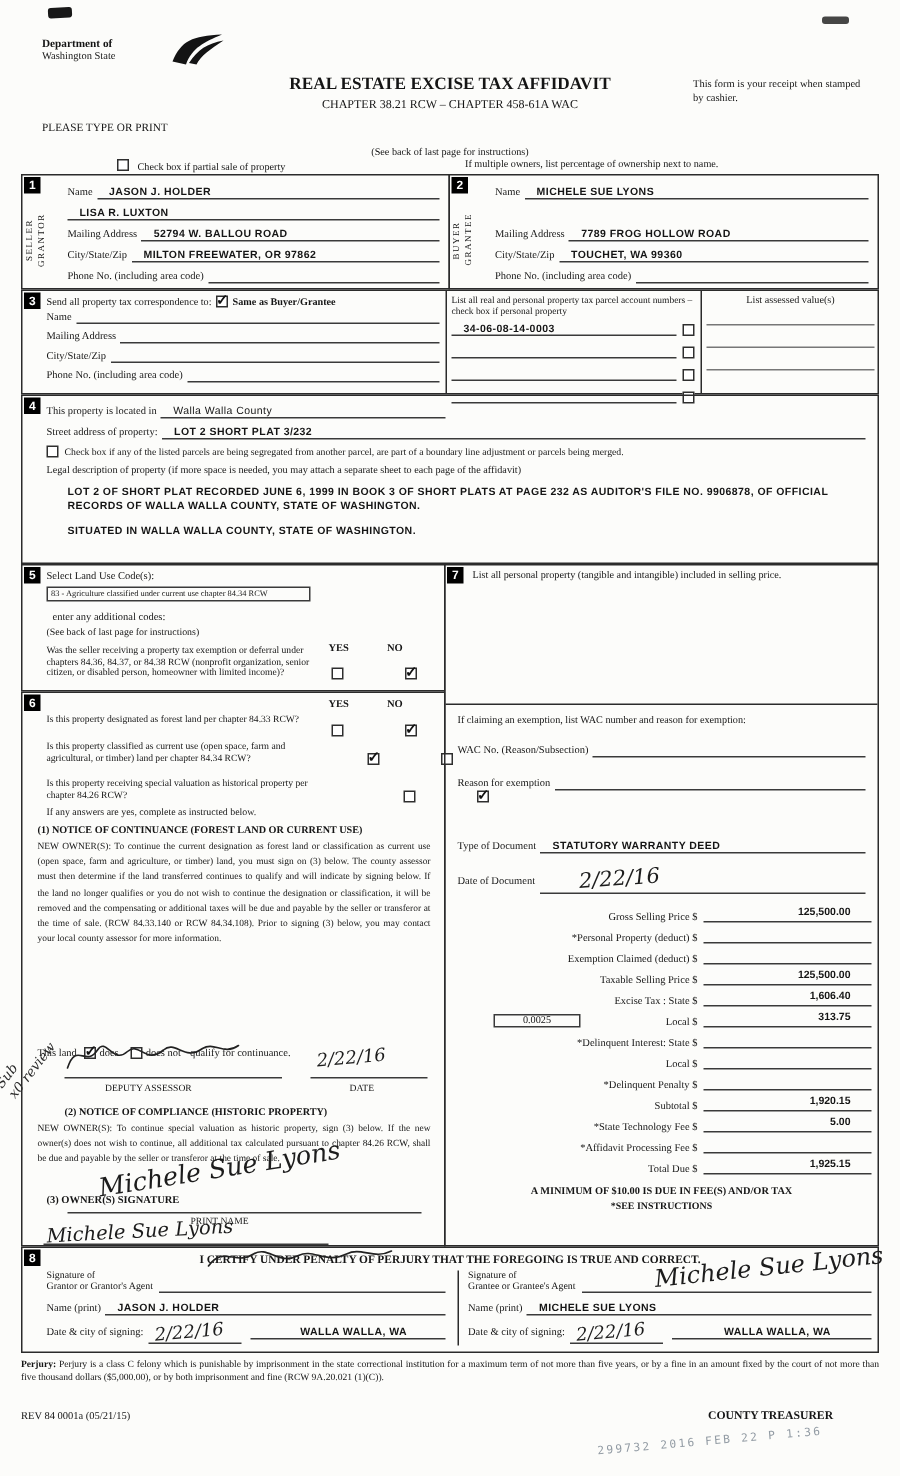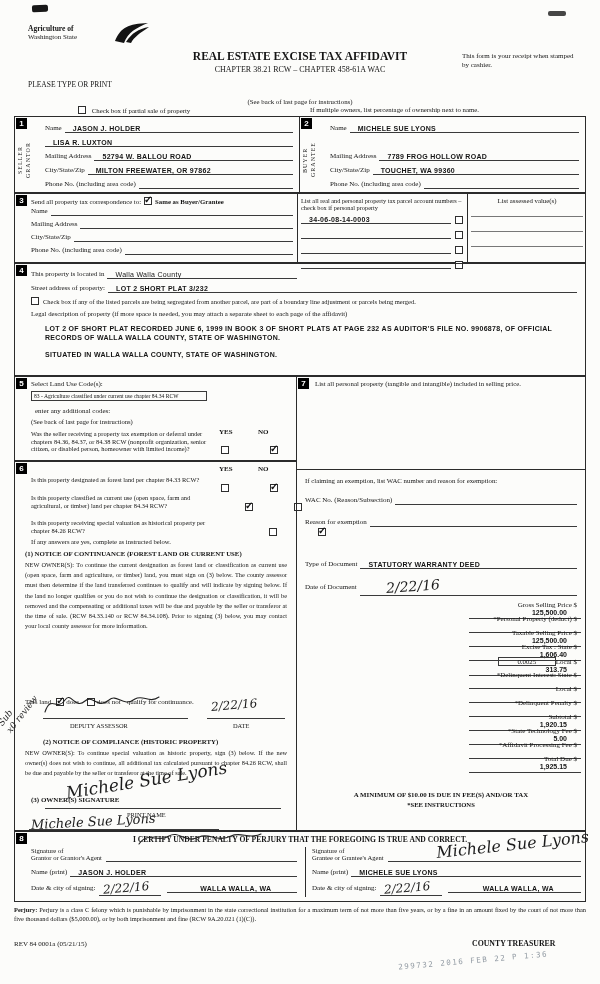--- a/index.html
+++ b/index.html
@@ -20,42 +20,42 @@
   .frow .lbl { white-space:nowrap; padding-right:3px; }
   .frow .line { flex:1; border-bottom:1px solid #3a3a3a; min-height:10px; display:flex; align-items:flex-end; }
   .line .tv { padding-left:8px; }
   .cb { display:inline-block; width:8px; height:8px; border:1px solid #2e2e2e; position:relative; vertical-align:-1px; background:#fff; flex:none; }
   .cb.checked::after { content:"\2713"; position:absolute; left:-1px; top:-4px; font-size:10px; font-weight:bold; color:#111; }
   .vlab { position:absolute; left:2px; top:14px; bottom:3px; width:16px; display:flex; }
   .vlab span { writing-mode:vertical-rl; transform:rotate(180deg); font-size:6px; letter-spacing:1px; flex:1; text-align:center; }
   .qhead { position:absolute; font:bold 7px "Liberation Serif", serif; }
   .qtext { font-size:6.4px; line-height:7.6px; width:186px; }
   .para { font-size:6.3px; line-height:10.2px; text-align:justify; }
-  .mrow { display:flex; align-items:flex-end; height:14px; font-size:7px;flex-direction:column; }
+  .mrow { display:flex; align-items:flex-end; height:14px; font-size:7px; }
   .mlbl { flex:1; text-align:right; padding-right:4px; white-space:nowrap; }
   .mlbl-split { flex:1; display:flex; justify-content:space-between; align-items:flex-end; padding-right:4px; }
   .mline { width:112px; border-bottom:1px solid #3a3a3a; min-height:10px; text-align:right;
            font-family:"Liberation Sans", sans-serif; font-size:7px; font-weight:bold; padding-right:14px; }
   .ratebox { width:58px; border:1px solid #3a3a3a; text-align:center; font-size:6.8px; margin-left:28px; }
   .hand { font-family:"DejaVu Serif", serif; font-style:italic; color:#1c1c1c; }
   .sig-svg path { fill:none; stroke:#222; stroke-width:1.1; stroke-linecap:round; }
   .artifact { position:absolute; background:#181818; border-radius:2px; }
   .stamp { position:absolute; color:rgba(110,122,134,.75); font-family:"DejaVu Sans Mono", monospace;
            font-size:7.5px; letter-spacing:1.5px; transform:rotate(-5deg); white-space:nowrap; }
 </style>
 </head>
 <body>
 
 <div class="page">
 
   <div class="artifact" style="left:32px;top:5px;width:16px;height:7px;transform:rotate(-3deg)"></div>
   <div class="artifact" style="left:548px;top:11px;width:18px;height:5px;opacity:.8"></div>
 
   <div class="abs" style="left:28px;top:24px;width:140px;height:50px">
-    <div style="font:bold 7.5px 'Liberation Serif', serif">Agriculture of</div>
+    <div style="font:bold 7.5px 'Liberation Serif', serif">Department of</div>
     <div style="font:7px 'Liberation Serif', serif">Washington State</div>
     <svg class="abs" style="left:84px;top:-3px" width="38" height="24" viewBox="0 0 38 24">
       <path d="M3 20 C9 6, 16 3, 36 2 C24 7, 16 11, 12 22 Z" fill="#141414"></path>
       <path d="M14 21 C20 12, 26 8, 37 6 C28 12, 22 16, 19 22 Z" fill="#141414"></path>
     </svg>
   </div>
   <div class="abs ctr b" style="left:150px;top:50px;width:300px;font-size:11.5px">REAL ESTATE EXCISE TAX AFFIDAVIT</div>
   <div class="abs ctr" style="left:150px;top:65px;width:300px;font-size:8px">CHAPTER 38.21 RCW – CHAPTER 458-61A WAC</div>
   <div class="abs" style="left:462px;top:52px;width:118px;font-size:7px;line-height:8.5px">This form is your receipt when stamped by cashier.</div>
   <div class="abs" style="left:28px;top:80px;font-size:7.5px">PLEASE TYPE OR PRINT</div>
@@ -309,20 +309,24 @@
     <div class="abs" style="left:4px;top:224px;right:4px">
       <div class="mrow">
           <span class="mlbl">Gross Selling Price  $</span>
           <span class="mline">125,500.00</span>
         </div>
       <div class="mrow">
           <span class="mlbl">*Personal Property (deduct)  $</span>
           <span class="mline"></span>
         </div>
       <div class="mrow">
+          <span class="mlbl">Exemption Claimed (deduct)  $</span>
+          <span class="mline"></span>
+        </div>
+      <div class="mrow">
           <span class="mlbl">Taxable Selling Price  $</span>
           <span class="mline">125,500.00</span>
         </div>
       <div class="mrow">
           <span class="mlbl">Excise Tax : State  $</span>
           <span class="mline">1,606.40</span>
         </div>
       <div class="mrow">
         <span class="mlbl-split">
           <span class="ratebox">0.0025</span>

